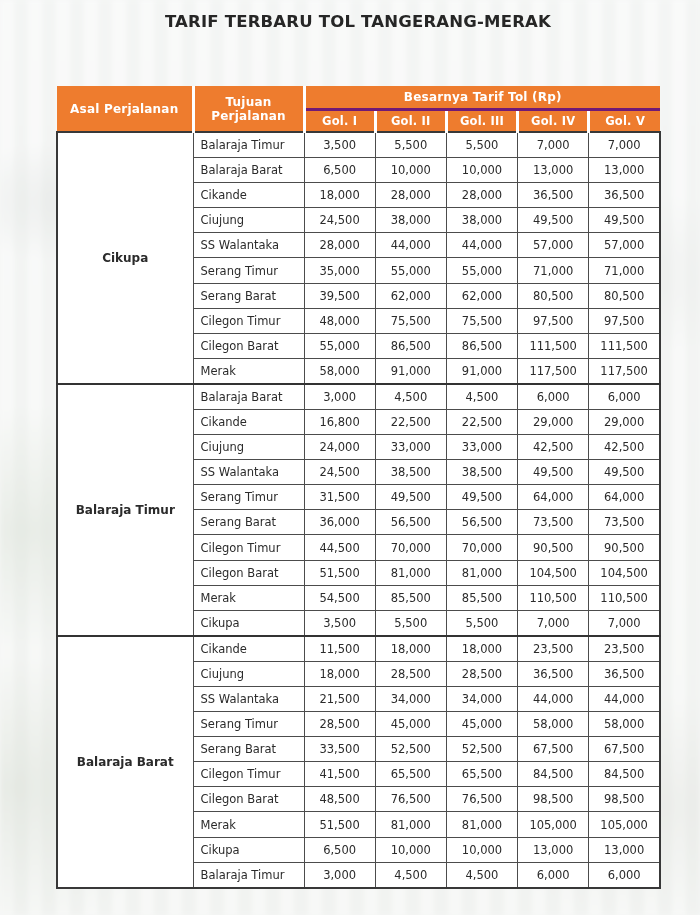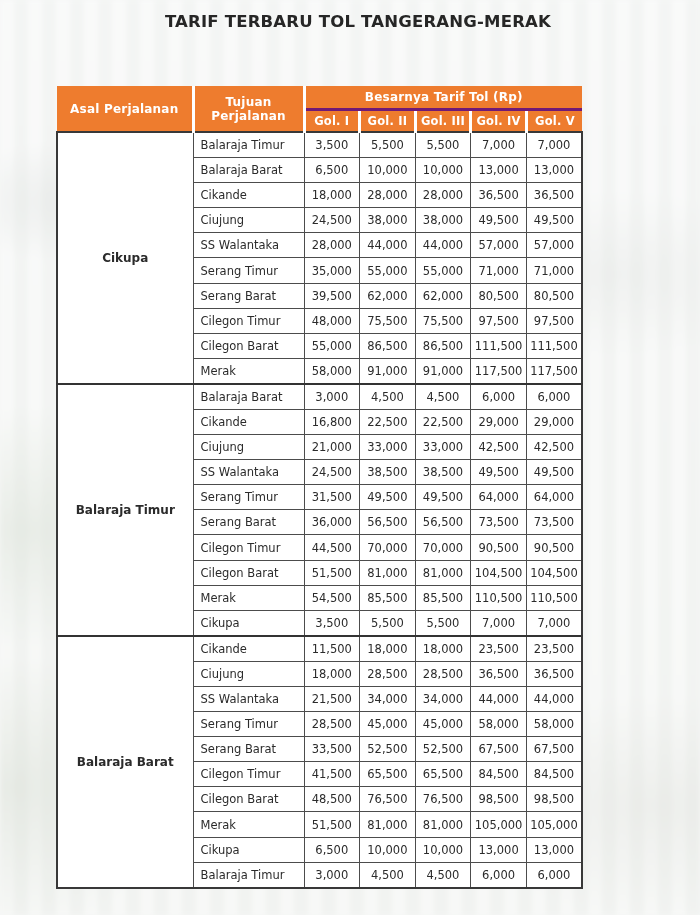--- a/index.html
+++ b/index.html
@@ -26,21 +26,21 @@
   .bg-wash{position:absolute;inset:0;background:rgba(255,255,255,.45);}
 
   .title-block{
     position:absolute;top:11px;left:8px;width:700px;
     text-align:center;color:#262626;
     font-weight:bold;font-size:16.5px;line-height:22.5px;letter-spacing:.2px;
   }
 
   .table-frame{position:absolute;left:56px;top:86px;width:589px;}
   table{
-    width:527px;height:803px;
+    width:605px;height:803px;
     border-collapse:collapse;table-layout:fixed;
     background:transparent;
   }
   col.c-origin{width:136px;}
   col.c-dest{width:111px;}
 
   thead tr{height:23px;}
   thead th{
     background:#ee7c2e;color:#fff;
     font-weight:bold;font-size:11.5px;letter-spacing:.2px;
@@ -207,21 +207,21 @@
           <tr>
             <td class="dest">Cikande</td>
             <td class="num">16,800</td>
             <td class="num">22,500</td>
             <td class="num">22,500</td>
             <td class="num">29,000</td>
             <td class="num">29,000</td>
           </tr>
           <tr>
             <td class="dest">Ciujung</td>
-            <td class="num">21,000</td>
+            <td class="num">24,000</td>
             <td class="num">33,000</td>
             <td class="num">33,000</td>
             <td class="num">42,500</td>
             <td class="num">42,500</td>
           </tr>
           <tr>
             <td class="dest">SS Walantaka</td>
             <td class="num">24,500</td>
             <td class="num">38,500</td>
             <td class="num">38,500</td>

